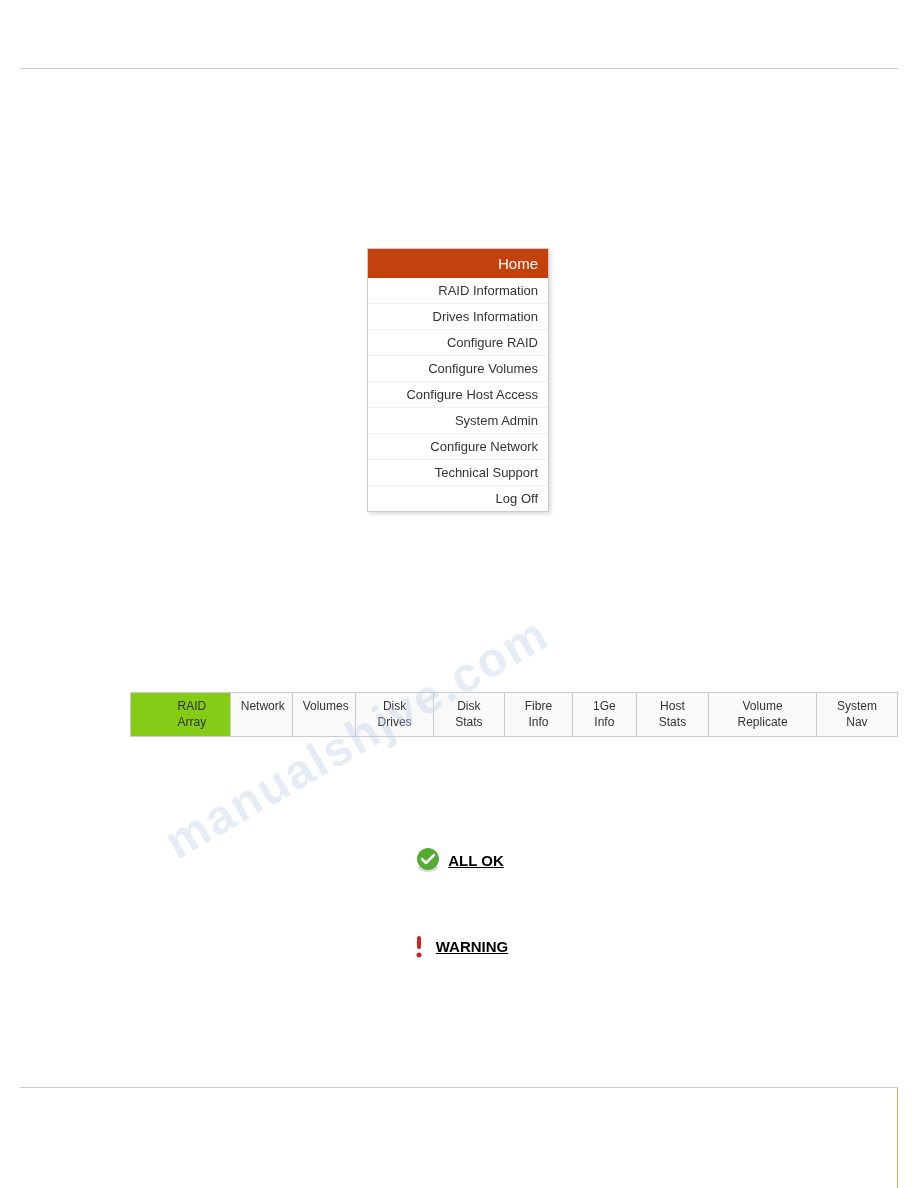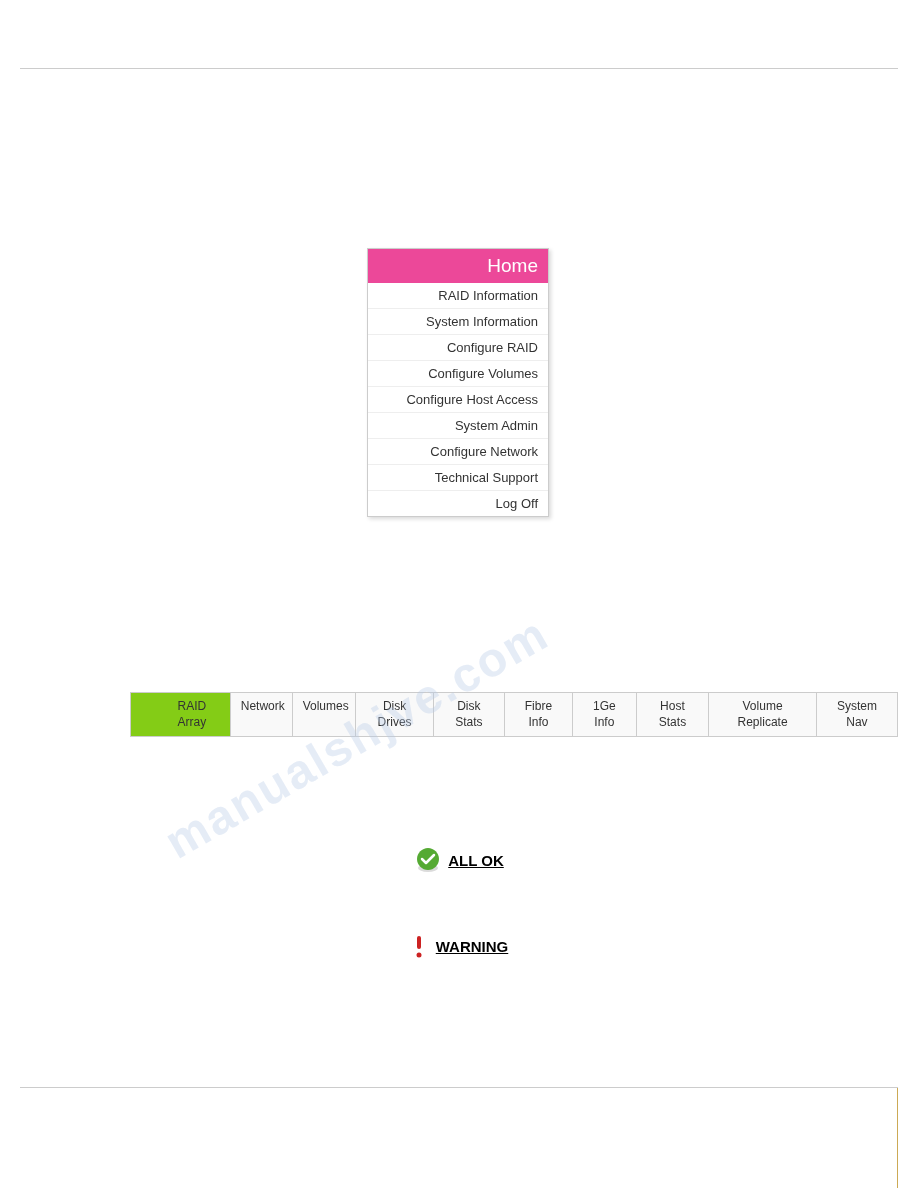--- a/index.html
+++ b/index.html
@@ -36,25 +36,25 @@
       position: absolute;
       top: 248px;
       left: 367px;
       width: 182px;
       border: 1px solid #cccccc;
       background: #ffffff;
       box-shadow: 2px 2px 4px rgba(0,0,0,0.15);
     }
 
     .menu-header {
-      background: #ec4899;
+      background: #c2410c;
       color: #ffffff;
       text-align: right;
       padding: 6px 10px;
-      font-size: 19px;
+      font-size: 15px;
     }
 
     .menu-item {
       display: block;
       text-align: right;
       padding: 5px 10px;
       font-size: 13px;
       color: #333333;
       cursor: pointer;
       border-bottom: 1px solid #eeeeee;
@@ -173,21 +173,21 @@
 </head>
 <body>
 
 <div class="top-rule"></div>
 
 <div class="dropdown-menu">
   <div class="menu-header">Home</div>
 
   <div id="menu-items-container">
       <a class="menu-item" href="#">RAID Information</a>
-      <a class="menu-item" href="#">System Information</a>
+      <a class="menu-item" href="#">Drives Information</a>
       <a class="menu-item" href="#">Configure RAID</a>
       <a class="menu-item" href="#">Configure Volumes</a>
       <a class="menu-item" href="#">Configure Host Access</a>
       <a class="menu-item" href="#">System Admin</a>
       <a class="menu-item" href="#">Configure Network</a>
       <a class="menu-item" href="#">Technical Support</a>
       <a class="menu-item" href="#">Log Off</a>
     </div>
 </div>
 

